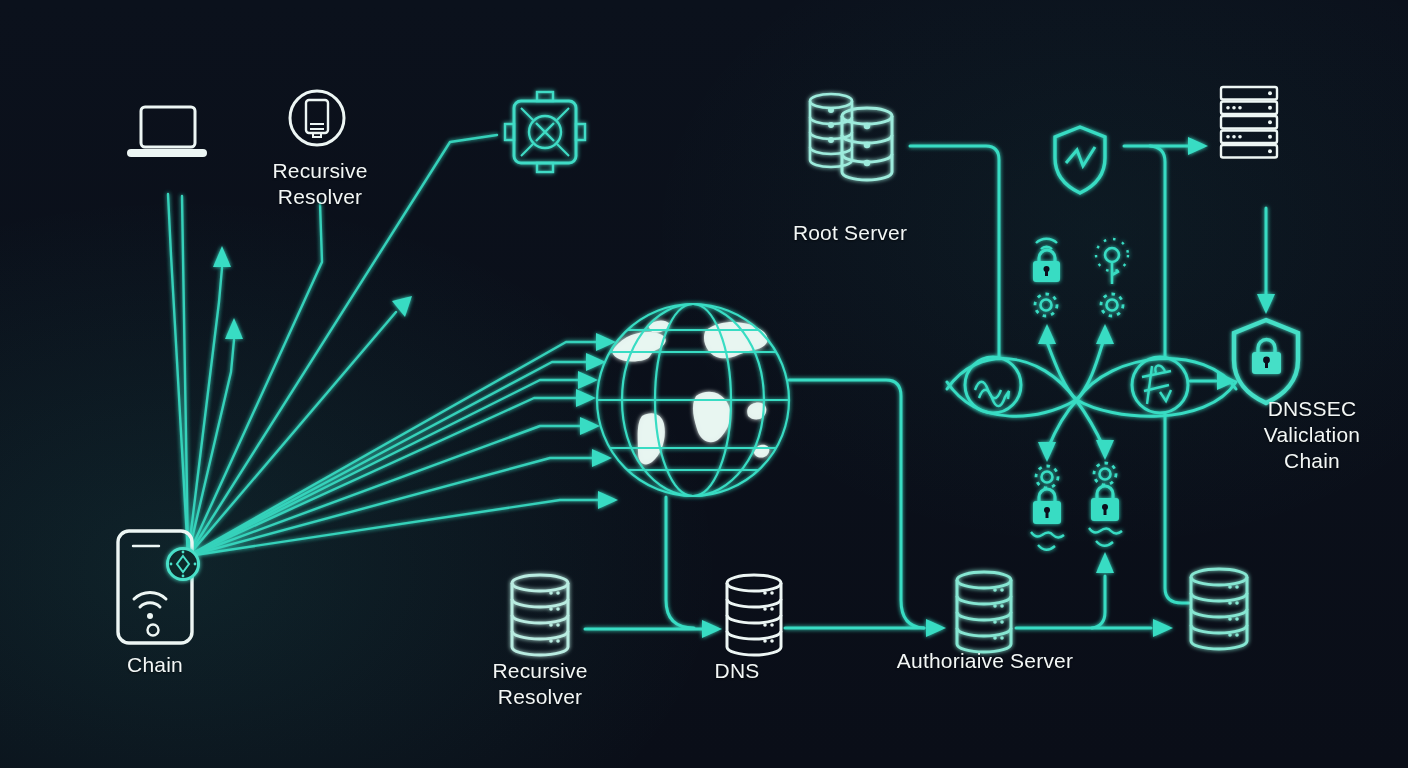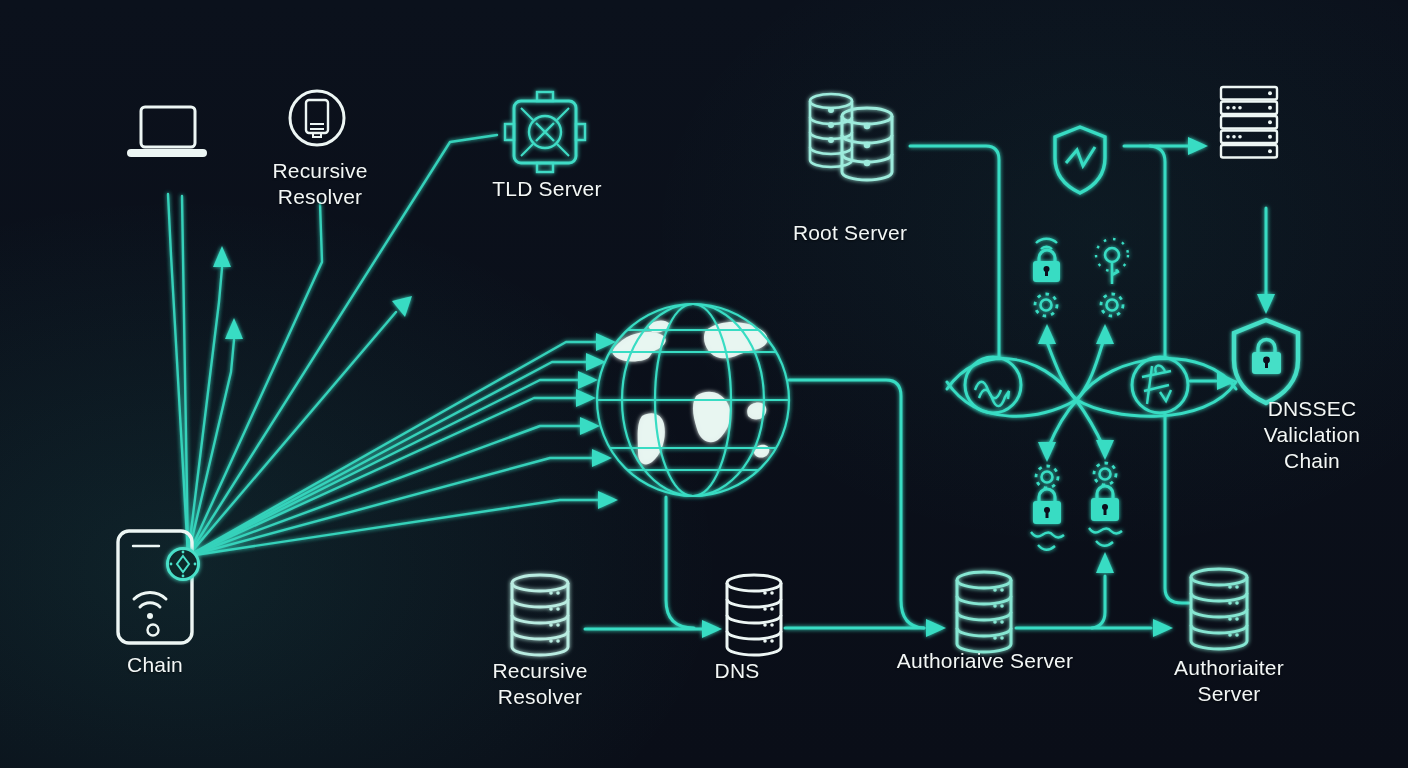--- a/index.html
+++ b/index.html
@@ -345,22 +345,20 @@
           <circle cx="1237" cy="603" r="1.8"></circle>
       <circle cx="1230" cy="619" r="1.8"></circle>
           <circle cx="1237" cy="619" r="1.8"></circle>
       <circle cx="1230" cy="635" r="1.8"></circle>
           <circle cx="1237" cy="635" r="1.8"></circle>
     </g>
   </g>
 </svg>
 
 <div class="lbl" style="left:320px;top:158px;width:120px;">Recursive Resolver</div>
-<div class="lbl" style="left:547px;top:176px;width:180px;">TLD Server</div>
 <div class="lbl" style="left:850px;top:187px;width:200px;margin-top:33px;">Root Server</div>
 <div class="lbl" style="left:1312px;top:396px;width:126px;">DNSSEC Valiclation Chain</div>
 <div class="lbl" style="left:155px;top:652px;width:180px;">Chain</div>
 <div class="lbl" style="left:540px;top:658px;width:120px;">Recursive Resolver</div>
 <div class="lbl" style="left:737px;top:658px;width:120px;">DNS</div>
 <div class="lbl" style="left:985px;top:648px;width:280px;">Authoriaive Server</div>
-<div class="lbl" style="left:1229px;top:655px;width:150px;">Authoriaiter Server</div>
 
 </div>
 
 </body></html>

